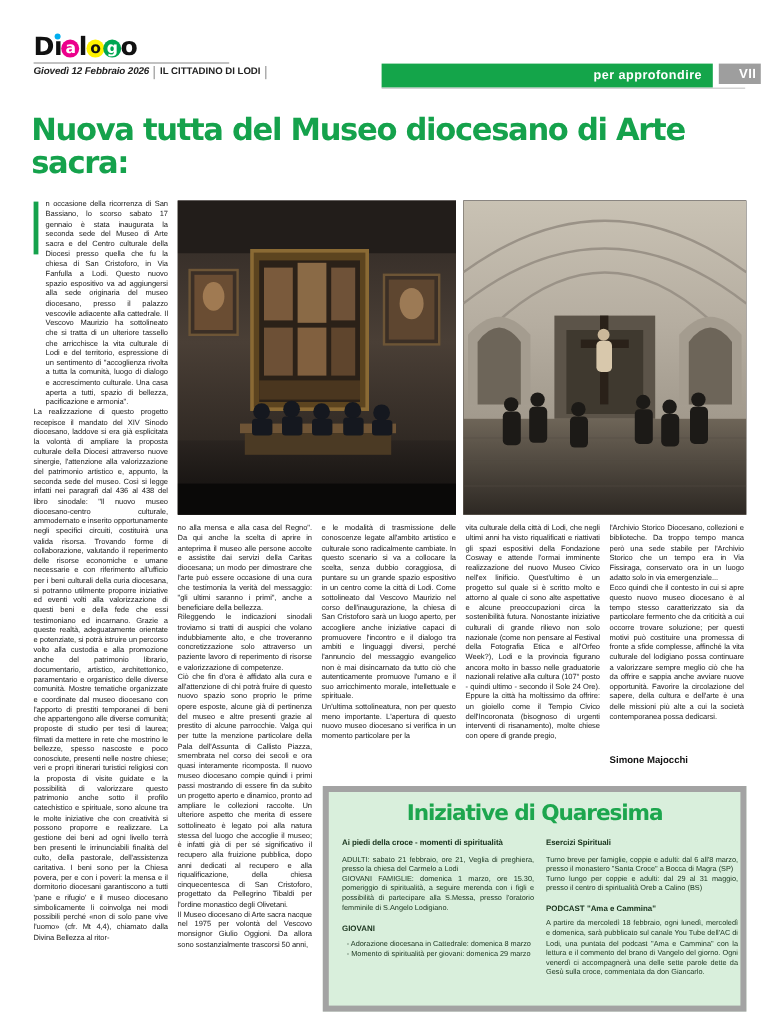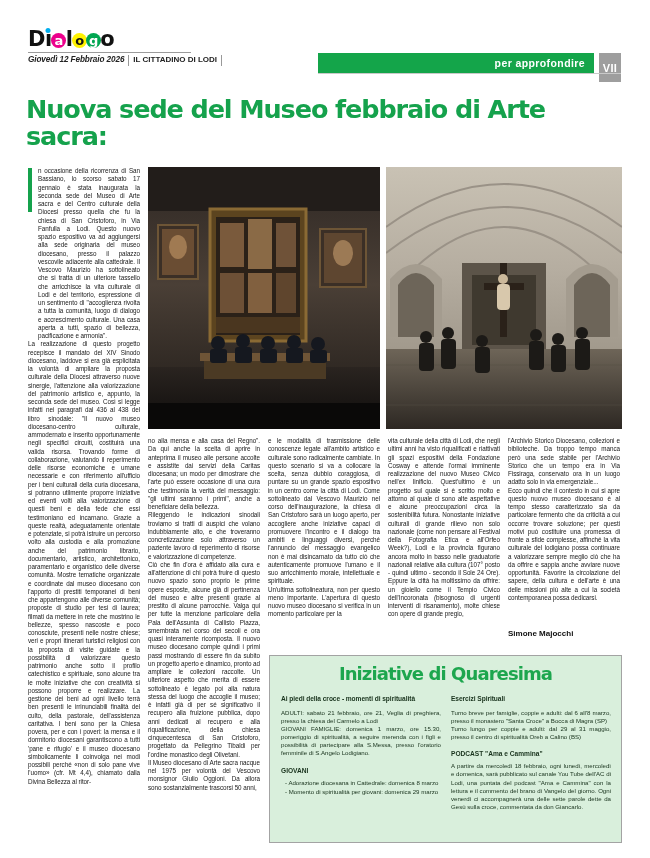--- a/index.html
+++ b/index.html
@@ -130,29 +130,30 @@
     font-size: 10.5px;
     letter-spacing: 0.4px;
     padding-right: 9px;
     white-space: nowrap;
   }
   .page-num {
     position: absolute;
     left: 571px;
     top: 27px;
     width: 22px;
-    height: 29px;
+    height: 17px;
     background: #9e9e9e;
     color: #fff;
     display: flex;
     align-items: center;
     justify-content: center;
     font-weight: bold;
     font-size: 11px;
     letter-spacing: 0.3px;
+    padding-left: 13px;
   }
   .bar-rule {
     position: absolute;
     left: 290px;
     top: 47px;
     width: 303px;
     height: 1px;
     background: #c9c9c9;
   }
 
@@ -236,21 +237,21 @@
   }
 
   
   .quaresima {
     position: absolute;
     left: 269px;
     top: 655px;
     width: 353px;
     height: 188px;
     background: #D9EFDC;
-    border: 1px solid #a3a3a3;
+    border: 5px solid #a3a3a3;
     box-sizing: border-box;
   }
   .quaresima-title {
     position: absolute;
     left: 0;
     top: 8px;
     width: 100%;
     text-align: center;
     font-family: "DejaVu Sans", sans-serif;
     font-weight: bold;
@@ -316,21 +317,21 @@
     </div>
 
     <div class="section-bar">
       <span class="section-bar-label">per  approfondire</span>
     </div>
     <div class="page-num">VII</div>
     <div class="bar-rule"></div>
   </div>
 
   <div class="headline">
-    <span class="l2">Nuova sede del Museo febbraio di Arte sacra:</span>
+    <span class="l2">Nuova tutta del Museo diocesano di Arte sacra:</span>
   </div>
 
   <div class="photo photo-left">
     <svg width="232" height="262" viewBox="0 0 232 262" preserveAspectRatio="none">
       <defs>
         <linearGradient id="wallL" x1="0" y1="0" x2="0" y2="1">
           <stop offset="0" stop-color="#2e2723"></stop>
           <stop offset="0.45" stop-color="#4a3f36"></stop>
           <stop offset="1" stop-color="#1d1916"></stop>
         </linearGradient>

